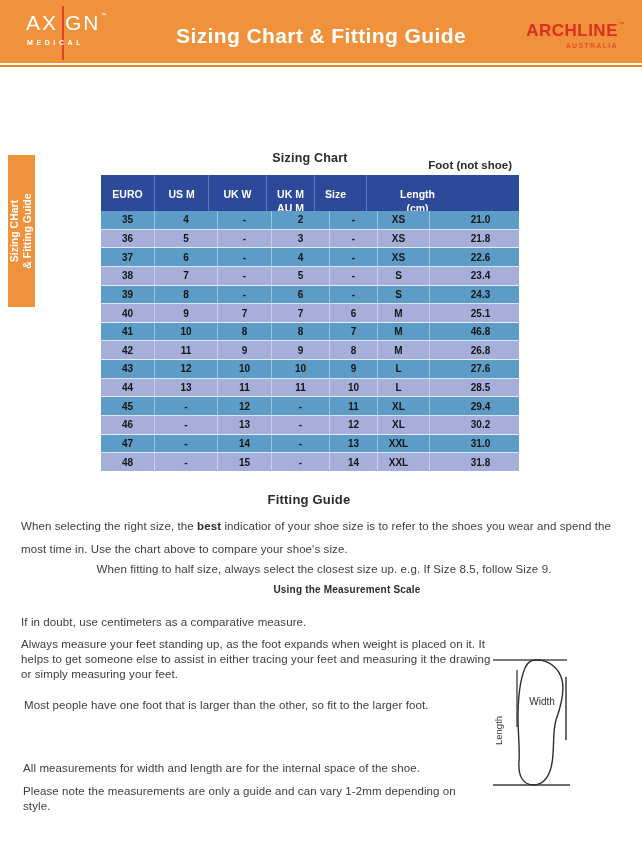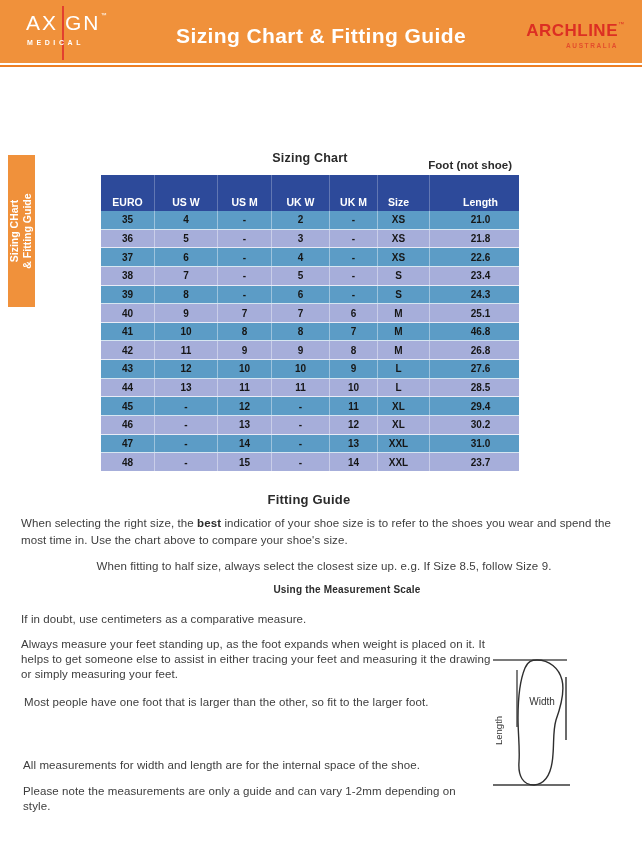--- a/index.html
+++ b/index.html
@@ -35,42 +35,42 @@
     color:#fff; font-weight:700; font-size:10.5px; line-height:13px; text-align:center; white-space:nowrap; }
 
   
   .chart-title { position:absolute; left:101px; top:151px; width:418px; text-align:center;
     font-size:12.5px; font-weight:700; color:#2b2b2b; letter-spacing:0.2px; }
   .foot-note { position:absolute; right:130px; top:159px; font-size:11.5px; font-weight:700; color:#2b2b2b; }
 
   .sizing-table { position:absolute; left:101px; top:175px; width:418px; }
   .thead { display:flex; height:36px; background:#2D4A9A; color:#fff; }
   .thcell { display:flex; flex-direction:column; align-items:center; justify-content:flex-start;
-    padding-top:20px; font-size:10.5px; font-weight:700; line-height:14px;
+    padding-top:12px; font-size:10.5px; font-weight:700; line-height:14px;
     border-right:1px solid rgba(255,255,255,0.25); }
   .thcell:last-child { border-right:none; }
   .tbody { display:flex; flex-direction:column; height:260px; }
   .trow { display:flex; flex:1; border-bottom:1px solid rgba(255,255,255,0.75); }
   .trow:last-child { border-bottom:none; }
   .trow.even { background:#5C9CC6; }
   .trow.odd  { background:#A6AEDA; }
   .tcell { display:flex; align-items:center; justify-content:center;
     font-size:10px; font-weight:700; color:#161616;
     border-right:1px solid rgba(255,255,255,0.4); }
   .tcell:last-child { border-right:none; }
   .c0 { width:54px; } .c1 { width:63px; } .c2 { width:54px; } .c3 { width:58px; }
   .c4 { width:48px;text-align:center; } .c5 { width:52px; padding-right:10px; } .c6 { width:89px; padding-left:12px; }
   .thcell.c5 { padding-right:10px; } .thcell.c6 { padding-left:12px; }
 
   
   .section-heading { position:absolute; font-size:13px; font-weight:700; color:#2b2b2b; text-align:center; letter-spacing:0.2px; }
   #fitting-heading { left:0; width:618px; top:492px; }
   #measure-heading { left:77px; width:540px; top:584px; font-size:10px; }
 
-  .para { position:absolute; font-size:11.5px; line-height:17px; color:#3d3d3d; letter-spacing:0.1px; }
+  .para { position:absolute; font-size:11.5px; line-height:23px; color:#3d3d3d; letter-spacing:0.1px; }
   .para b { color:#2b2b2b; }
   #p1 { left:21px; top:515px; width:606px; }
   #p2 { left:21px; top:558px; width:606px;text-align:center; }
   #p3 { left:21px; top:611px; width:500px; }
   #p4 { left:21px; top:637px; width:472px; line-height:15.2px; }
   #p5 { left:24px; top:694px; width:500px; }
   #p6 { left:23px; top:757px; width:500px; }
   #p7 { left:23px; top:784px; width:462px; line-height:15.2px; }
 
   
@@ -111,24 +111,20 @@
 
 <div class="chart-title">Sizing Chart</div>
 <div class="foot-note">Foot (not shoe)</div>
 
 <div class="sizing-table">
   <div class="thead">
     <div class="thcell c0">
       <span>EURO</span>
       <span></span>
     </div>
-    <div class="thcell c1">
-      <span>US W</span>
-      <span>AU W</span>
-    </div>
     <div class="thcell c2">
       <span>US M</span>
       <span></span>
     </div>
     <div class="thcell c3">
       <span>UK W</span>
       <span></span>
     </div>
     <div class="thcell c4">
       <span>UK M</span>
@@ -261,21 +257,21 @@
         <div class="tcell c5">XXL</div>
         <div class="tcell c6">31.0</div>
       </div>
       <div class="trow odd">
         <div class="tcell c0">48</div>
         <div class="tcell c1">-</div>
         <div class="tcell c2">15</div>
         <div class="tcell c3">-</div>
         <div class="tcell c4">14</div>
         <div class="tcell c5">XXL</div>
-        <div class="tcell c6">23.7</div>
+        <div class="tcell c6">31.8</div>
       </div>
     </div>
 </div>
 
 <div class="section-heading" id="fitting-heading">Fitting Guide</div>
 
 <p class="para" id="p1"><span>When selecting the right size, the </span><b>best</b><span> indicatior of your shoe size is to refer to the shoes you wear and spend the most time in. Use the chart above to compare your shoe's size.</span></p>
 
 <p class="para" id="p2">When fitting to half size, always select the closest size up. e.g. If Size 8.5, follow Size 9.</p>
 

